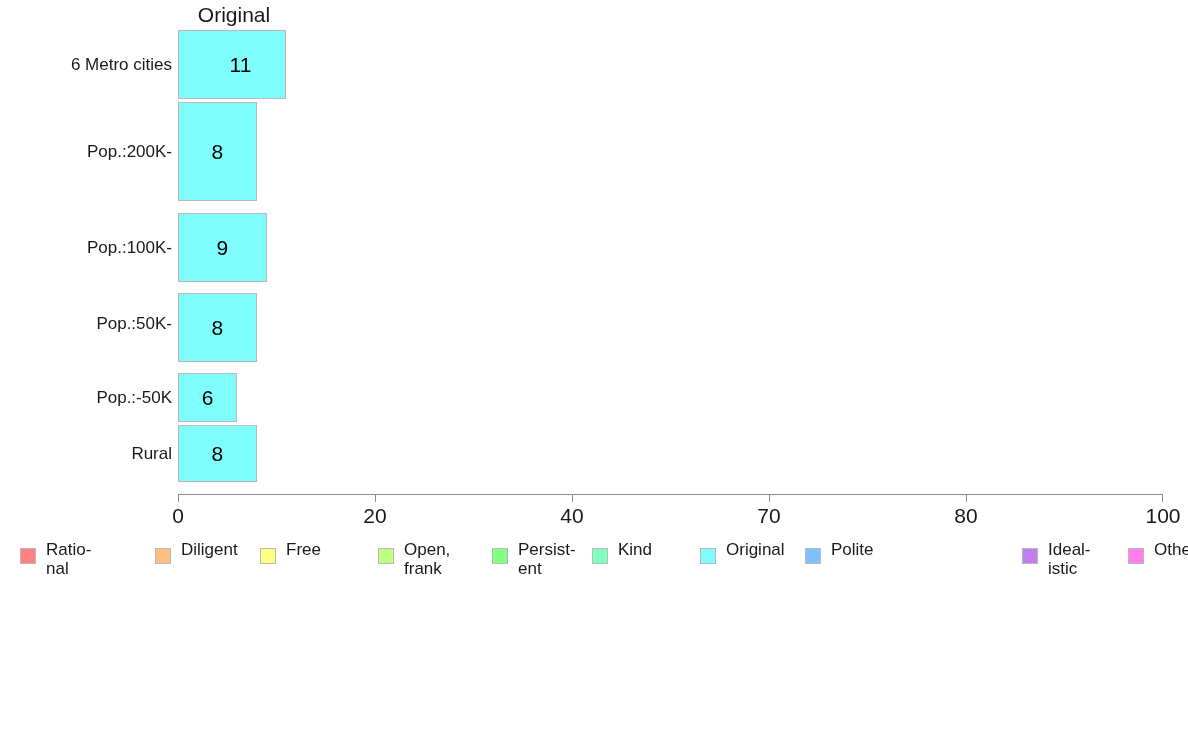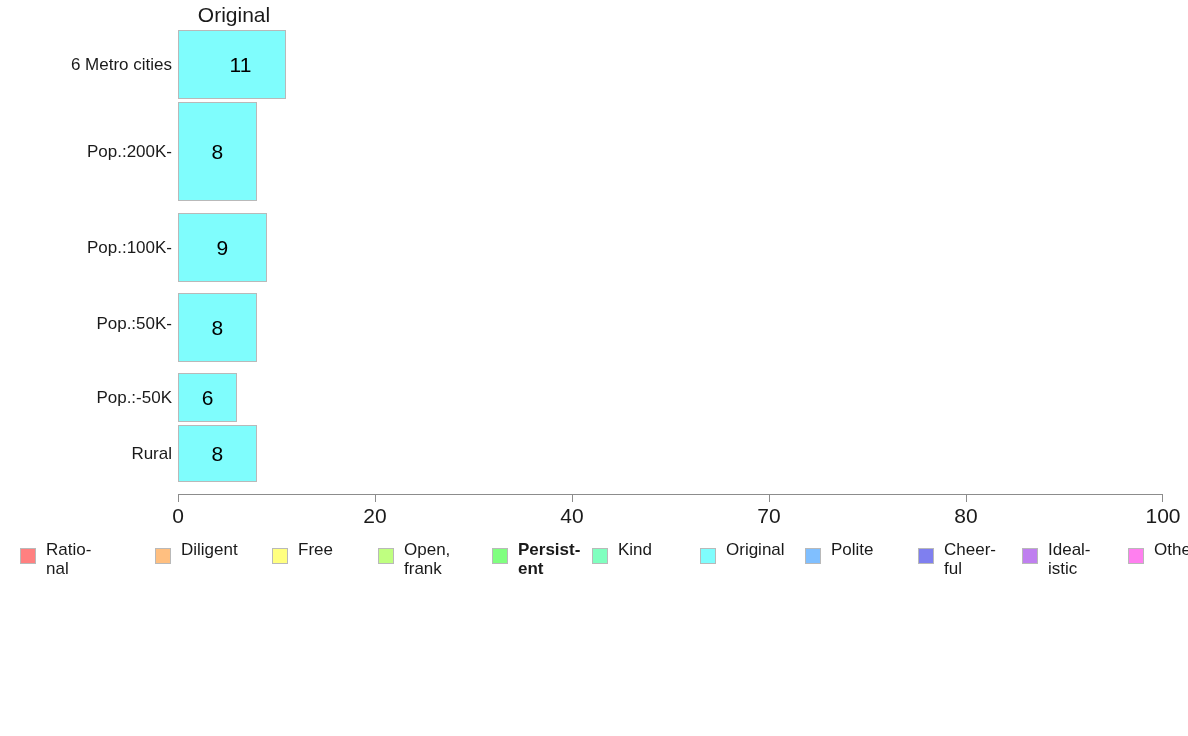--- a/index.html
+++ b/index.html
@@ -156,50 +156,45 @@
   <div class="legend" id="legend-layer">
       <div class="legend-item" style="left: 20px;">
         <span class="legend-swatch" style="background: rgb(255, 128, 128);"></span>
         <span class="legend-text">Ratio-
 nal</span>
       </div>
       <div class="legend-item" style="left: 155px;">
         <span class="legend-swatch" style="background: rgb(255, 191, 128);"></span>
         <span class="legend-text">Diligent</span>
       </div>
-      <div class="legend-item" style="left: 272px;">
+      <div class="legend-item" style="left: 260px;">
         <span class="legend-swatch" style="background: rgb(255, 255, 128);"></span>
         <span class="legend-text">Free</span>
       </div>
       <div class="legend-item" style="left: 378px;">
         <span class="legend-swatch" style="background: rgb(191, 255, 128);"></span>
         <span class="legend-text">Open,
 frank</span>
       </div>
-      <div class="legend-item" style="left: 492px; font-weight: bold;">
+      <div class="legend-item" style="left: 492px;">
         <span class="legend-swatch" style="background: rgb(128, 255, 128);"></span>
         <span class="legend-text">Persist-
 ent</span>
       </div>
       <div class="legend-item" style="left: 592px;">
         <span class="legend-swatch" style="background: rgb(128, 255, 191);"></span>
         <span class="legend-text">Kind</span>
       </div>
       <div class="legend-item" style="left: 700px;">
         <span class="legend-swatch" style="background: rgb(127, 253, 253);"></span>
         <span class="legend-text">Original</span>
       </div>
       <div class="legend-item" style="left: 805px;">
         <span class="legend-swatch" style="background: rgb(128, 191, 255);"></span>
         <span class="legend-text">Polite</span>
-      </div>
-      <div class="legend-item" style="left: 918px;">
-        <span class="legend-swatch" style="background: rgb(127, 127, 239);"></span>
-        <span class="legend-text">Cheer-
-ful</span>
       </div>
       <div class="legend-item" style="left: 1022px;">
         <span class="legend-swatch" style="background: rgb(191, 127, 239);"></span>
         <span class="legend-text">Ideal-
 istic</span>
       </div>
       <div class="legend-item" style="left: 1128px;">
         <span class="legend-swatch" style="background: rgb(255, 127, 239);"></span>
         <span class="legend-text">Othe</span>
       </div>

